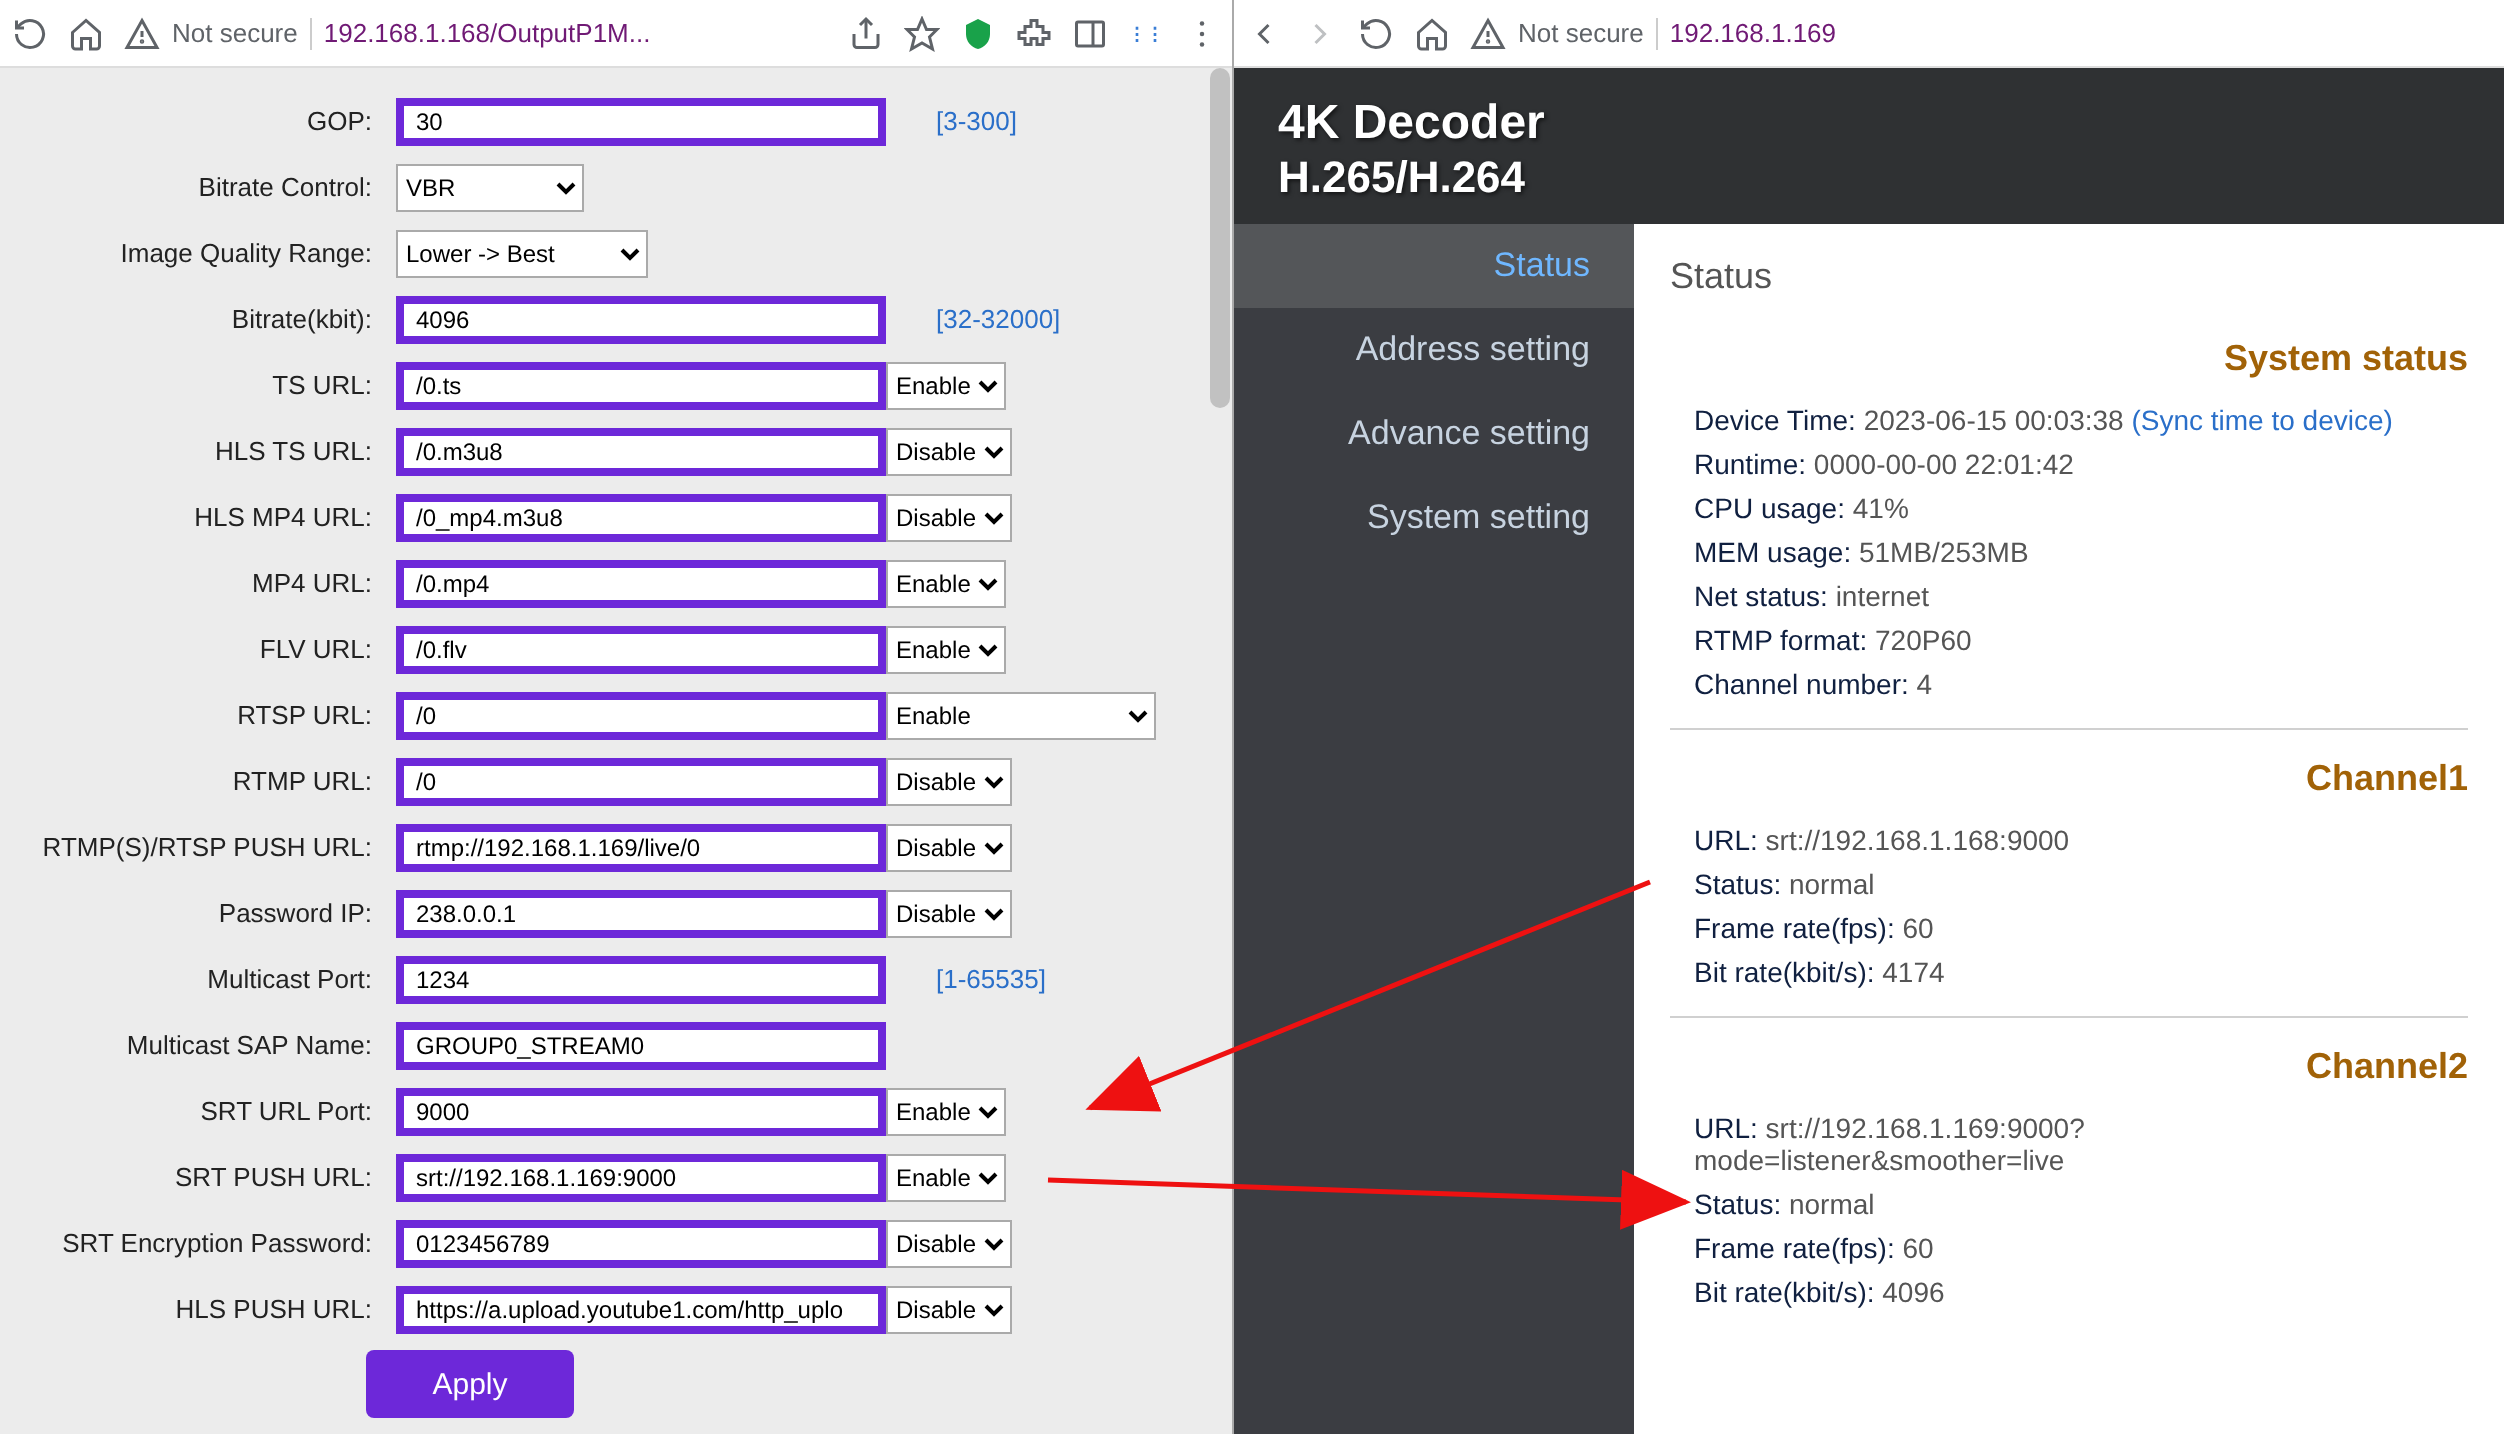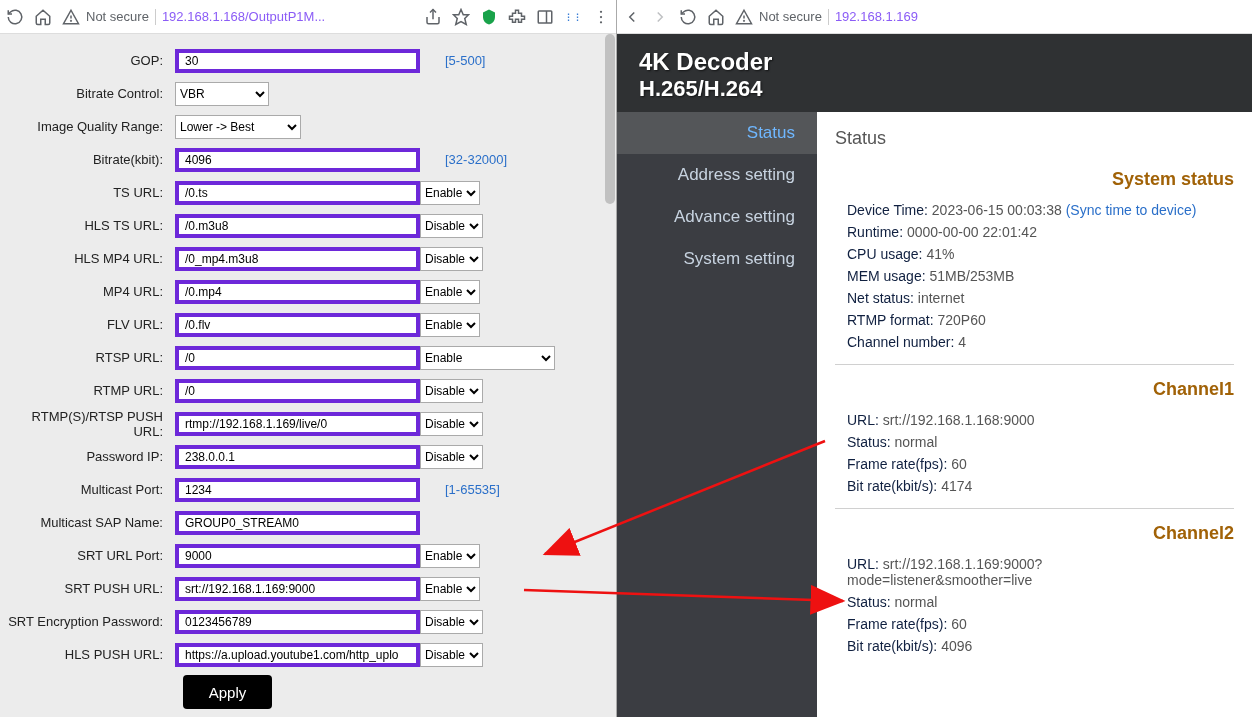--- a/index.html
+++ b/index.html
@@ -7,37 +7,37 @@
 
   .panes { display: flex; width: 100%; height: 100%; }
   .left-pane { width: 617px; height: 100%; display: flex; flex-direction: column; background: #ececec; border-right: 1px solid #aaa; }
   .right-pane { flex: 1; height: 100%; display: flex; flex-direction: column; background: #fff; }
 
   
   .browser-bar { height: 34px; background: #fff; display: flex; align-items: center; padding: 0 6px; gap: 10px; border-bottom: 1px solid #ddd; flex-shrink: 0; }
   .ic { width: 18px; height: 18px; display: inline-flex; align-items: center; justify-content: center; color: #5f6368; }
   .ic svg { width: 18px; height: 18px; stroke: currentColor; fill: none; stroke-width: 2; }
   .addr { flex: 1; display: flex; align-items: center; gap: 6px; color: #5f6368; font-size: 13px; overflow: hidden; white-space: nowrap; }
-  .addr .url { color: #8b5cf6; }
+  .addr .url { color: #701a75; }
   .sep { width: 1px; height: 16px; background: #ccc; }
   .shield { color: #19a24a; }
 
   
   .form-area { flex: 1; overflow: auto; padding: 10px 20px 20px 0; }
   .frow { display: flex; align-items: center; height: 33px; }
-  .flabel { width: 175px; text-align: right; padding-right: 12px; color: #222; font-size: 13px; }
+  .flabel { width: 198px; text-align: right; padding-right: 12px; color: #222; font-size: 13px; }
   .finput { width: 245px; height: 24px; border: 4px solid #6d28d9; padding: 0 6px; font-size: 12px; background: #fff; }
   select.fsel { height: 24px; border: 1px solid #aaa; background: #fff; font-size: 12px; }
   .fsel-narrow { width: 94px; }
   .fsel-med { width: 126px; }
   .fsel-wide { width: 135px; }
   .fside { margin-left: 25px; display: flex; align-items: center; }
   .fhint { color: #2a6fc9; font-size: 13px; }
   .fsidecol { }
-  .apply-btn { margin-left: 183px; margin-top: 4px; background: #000000; color: #fff; border: none; border-radius: 4px; width: 89px; height: 34px; font-size: 15px; cursor: pointer; }
+  .apply-btn { margin-left: 183px; margin-top: 4px; background: #6d28d9; color: #fff; border: none; border-radius: 4px; width: 104px; height: 34px; font-size: 15px; cursor: pointer; }
 
   
   .dec-header { background: #2f3133; color: #fff; padding: 14px 22px 10px 22px; flex-shrink: 0; }
   .dec-header .t1 { font-size: 24px; font-weight: bold; text-shadow: 1px 1px 2px rgba(0,0,0,.6); }
   .dec-header .t2 { font-size: 22px; font-weight: bold; text-shadow: 1px 1px 2px rgba(0,0,0,.6); }
   .dec-body { flex: 1; display: flex; overflow: hidden; }
   .dec-side { width: 200px; background: #3b3d42; display: flex; flex-direction: column; }
   .dec-nav-item { height: 42px; display: flex; align-items: center; justify-content: flex-end; padding-right: 22px; color: #c7d3e0; font-size: 17px; cursor: pointer; }
   .dec-nav-item.active { background: #545659; color: #6fb7ff; }
   .dec-content { flex: 1; padding: 16px 18px; overflow: auto; }
@@ -121,21 +121,21 @@
             <circle cx="12" cy="12" r="1.5" fill="currentColor" stroke="none"></circle>
             <circle cx="12" cy="19" r="1.5" fill="currentColor" stroke="none"></circle>
           </svg>
         </span>
     </div>
 
     <div class="form-area">
       <div class="frow">
           <div class="flabel">GOP:</div>
           <input class="finput" value="30" style="">
-          <div class="fside fhint">[5-500]</div>
+          <div class="fside fhint">[3-300]</div>
         </div>
       <div class="frow">
           <div class="flabel">Bitrate Control:</div>
           <select class="fsel fsel-narrow"><option>VBR</option></select>
         </div>
       <div class="frow">
           <div class="flabel">Image Quality Range:</div>
           <select class="fsel fsel-med"><option>Lower -&gt; Best</option></select>
         </div>
       <div class="frow">

